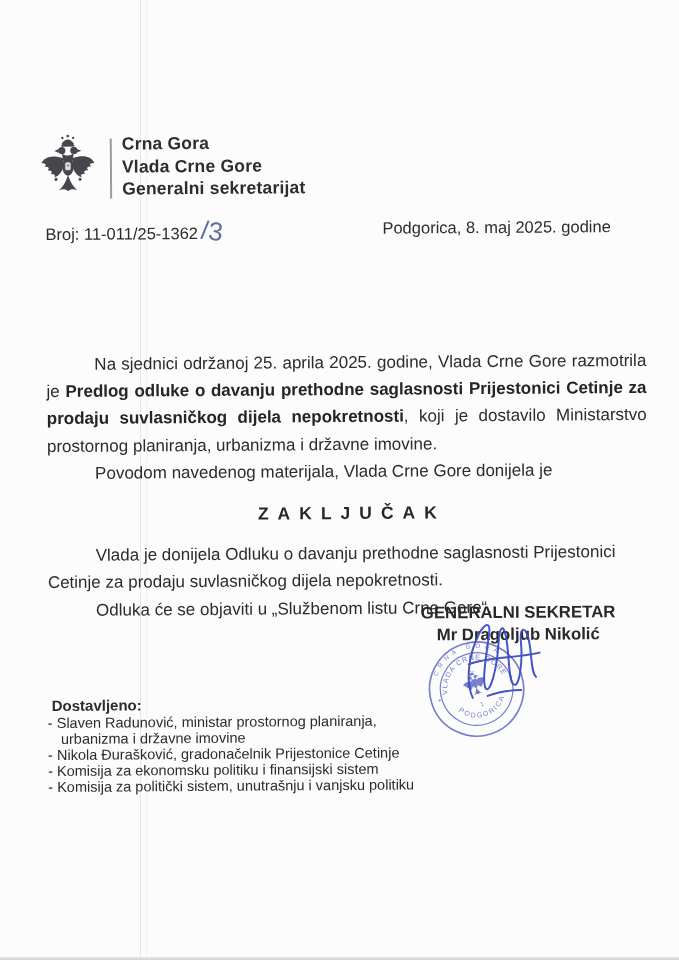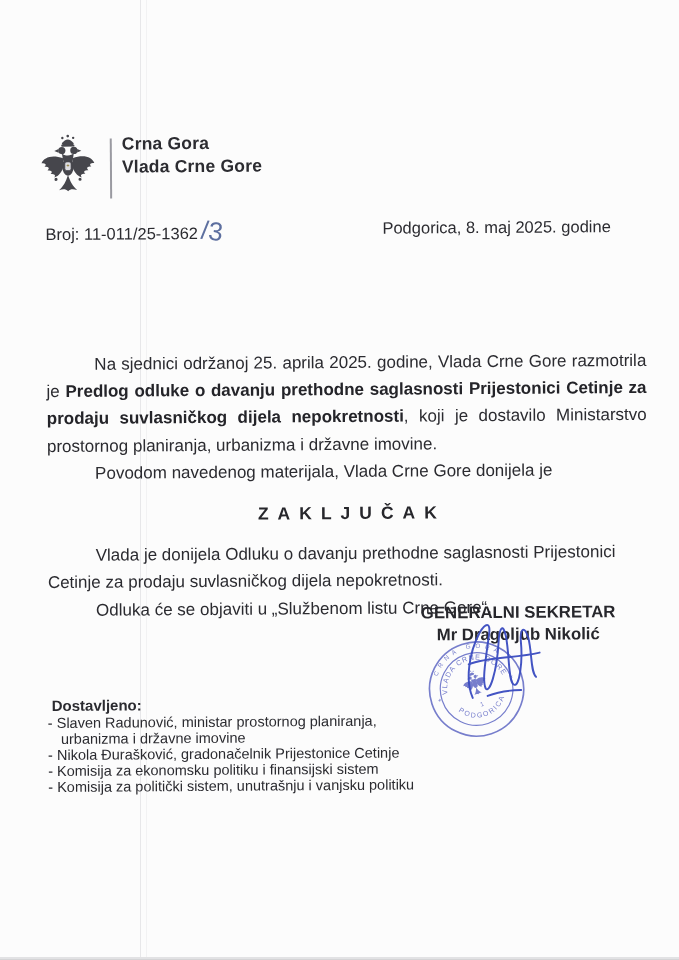--- a/index.html
+++ b/index.html
@@ -78,20 +78,21 @@
         <circle cx="30" cy="75" r="2.6"></circle>
           <circle cx="70" cy="75" r="2.6"></circle>
       </g>
       <rect x="44.8" y="46" width="10.4" height="14.5" rx="3.2" fill="#dddde1" stroke="#46464c" stroke-width="1.2"></rect>
       <path d="M47.5 52 q2.5 -3 5 0 q-2.5 3.5 -5 0" fill="#9a8a50"></path>
     </svg>
     <div class="lh-divider"></div>
     <div class="org">
       <div>Crna Gora</div>
       <div>Vlada Crne Gore</div>
+      <div>Generalni sekretarijat</div>
     </div>
 
     <div class="ref-row">
       <div class="ref"><span>Broj: 11-011/25-1362</span><span class="hw-suffix">/3</span></div>
       <div class="date">Podgorica, 8. maj 2025. godine</div>
     </div>
 
     <div class="body-text">
       <p class="p-indent p-justify"><span>Na sjednici održanoj 25. aprila 2025. godine, Vlada Crne Gore razmotrila je </span><strong>Predlog odluke o davanju prethodne saglasnosti Prijestonici Cetinje za prodaju suvlasničkog dijela nepokretnosti</strong><span>, koji je dostavilo Ministarstvo prostornog planiranja, urbanizma i državne imovine.</span></p>
       <p class="p-indent">Povodom navedenog materijala, Vlada Crne Gore donijela je</p>

